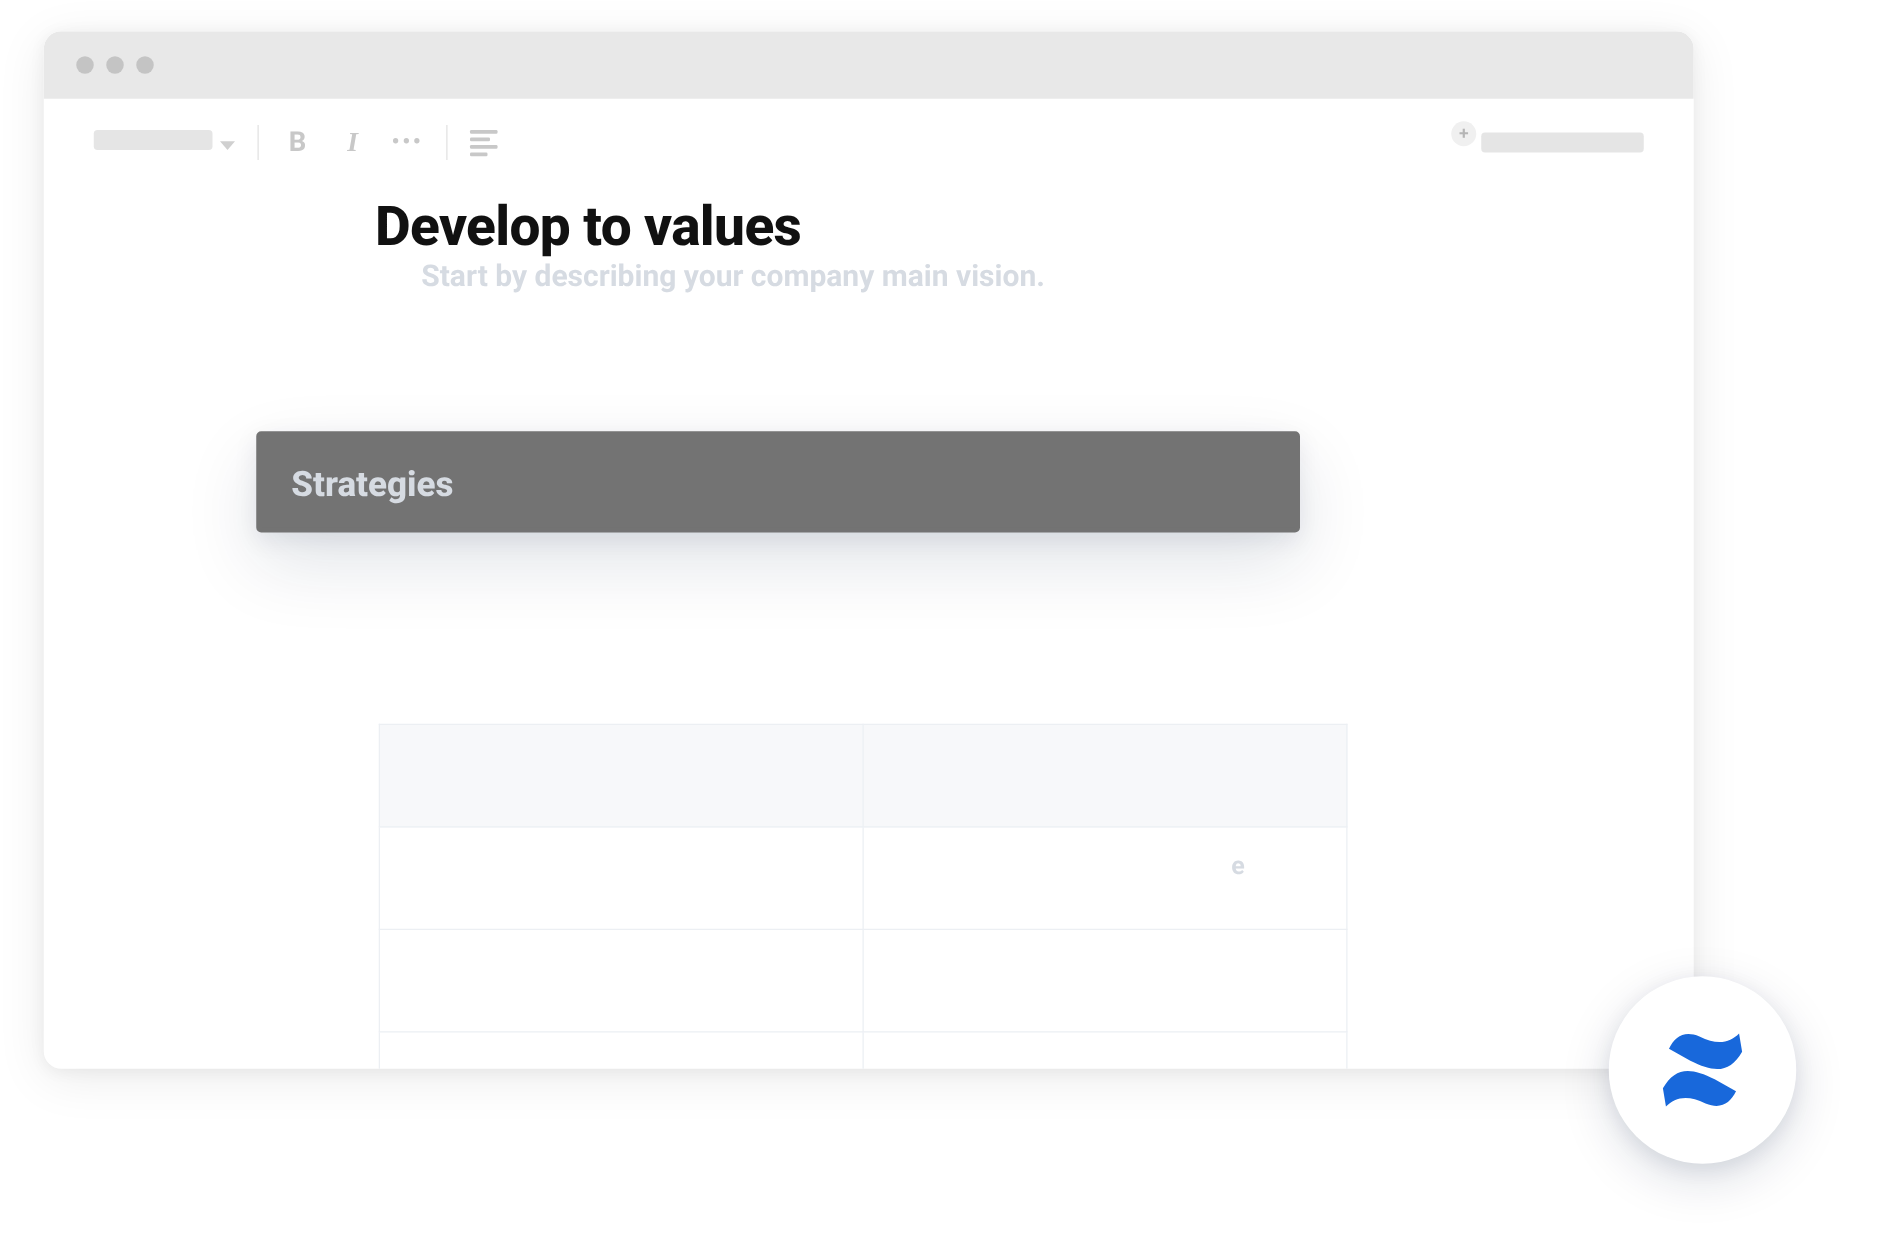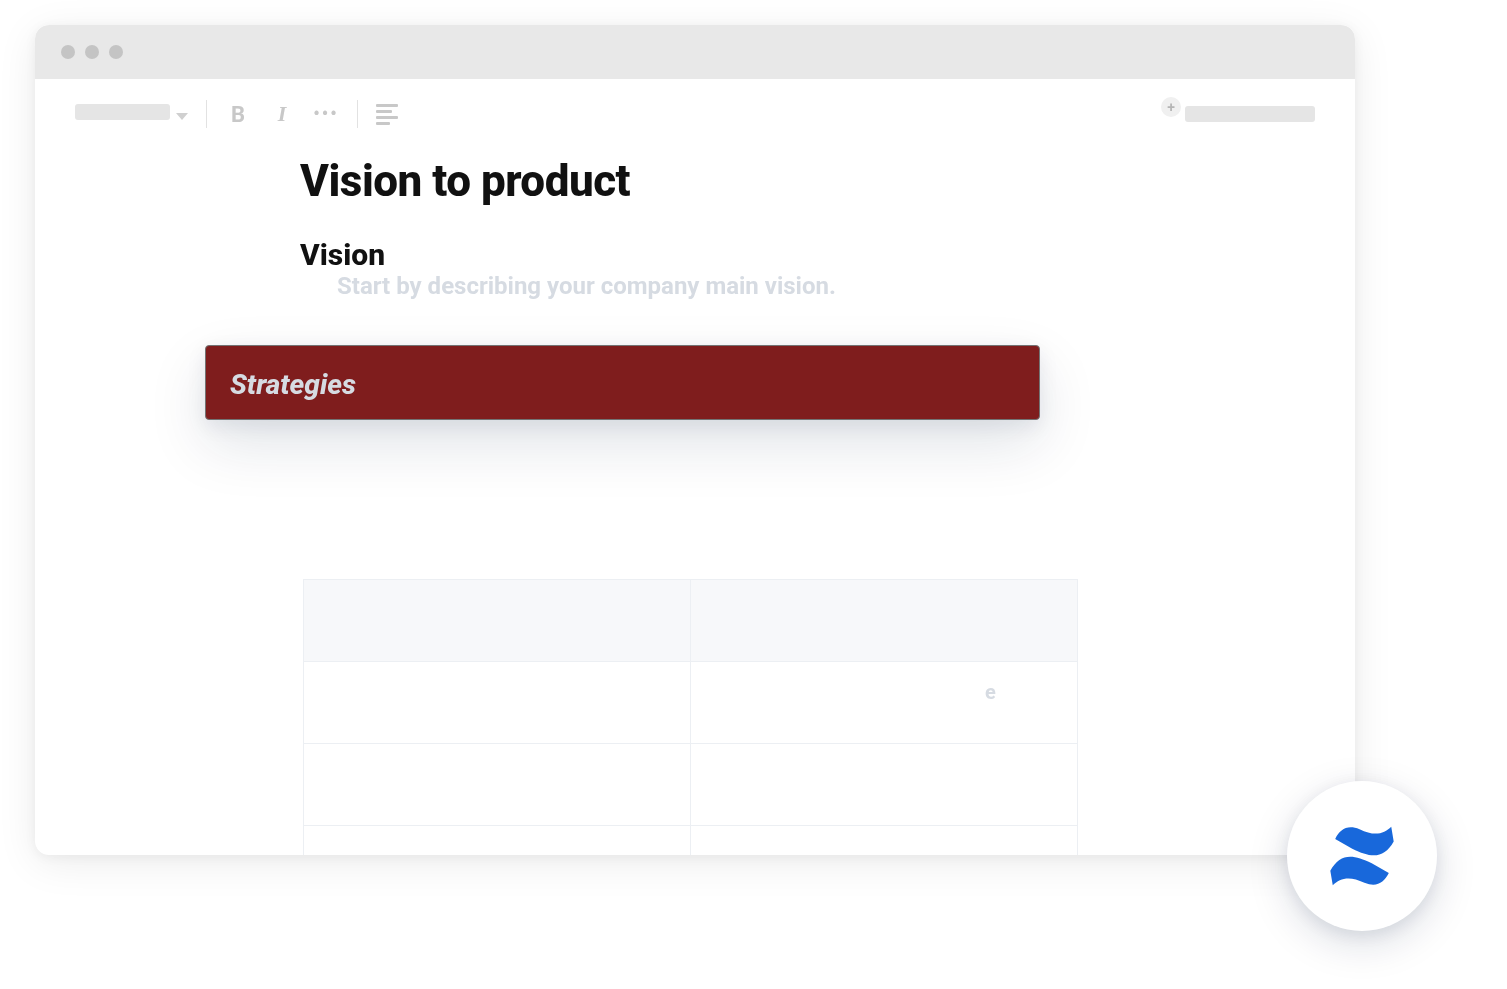--- a/index.html
+++ b/index.html
@@ -81,24 +81,23 @@
     .bg-table {
       position:absolute; left: 268px; top: 554px; width: 775px;
       border: 1px solid #eceff3; border-collapse: collapse;
     }
     .bg-table td, .bg-table th { border:1px solid #eceff3; height: 82px; }
     .bg-table thead th { background:#f7f8fa; }
     .bg-hint { position:absolute; left: 950px; top: 655px; color:#d6dbe2; font-size:20px; font-weight:700; }
 
     .float-card {
       position:absolute; left: 170px; top: 320px; width: 835px;
-      background:#7f1d1d; border:1px solid #737373; border-radius: 4px;
+      background:#737373; border:4px solid #737373; border-radius: 4px;
       box-shadow: 0 24px 60px rgba(9,30,66,0.12), 0 6px 20px rgba(9,30,66,0.08);
       padding-bottom: 0;
-      font-style: italic;
     }
     .float-title {
       font-size: 28px; font-weight: 800; color: #d6dbe2; padding: 22px 24px 18px 24px;
     }
     .float-table { width:100%; border-collapse: collapse; }
     .float-table thead th {
       background: #0b5cff; color:#ffffff; font-size: 22px; font-weight: 800; text-align:left;
       padding: 22px 24px; border-right: 1px solid rgba(255,255,255,0.25);
     }
     .float-table thead th:last-child { border-right: none; }
@@ -145,22 +144,21 @@
     <div class="toolbar-right">
       <span class="avatar-badge">
         <span class="avatar-circle"></span>
         <span class="avatar-plus">+</span>
       </span>
       <span class="share-ph"></span>
     </div>
   </div>
 
   <div class="doc-body">
-    <h1 class="page-title">Vision to product</h1>
-    <h2 class="section-heading">Vision</h2>
+    <h1 class="page-title">Develop to values</h1>
     <div class="placeholder-line">Start by describing your company main vision.</div>
   </div>
 
   <table class="bg-table">
     <thead>
         <tr>
           <th></th>
           <th></th>
         </tr>
       </thead>

